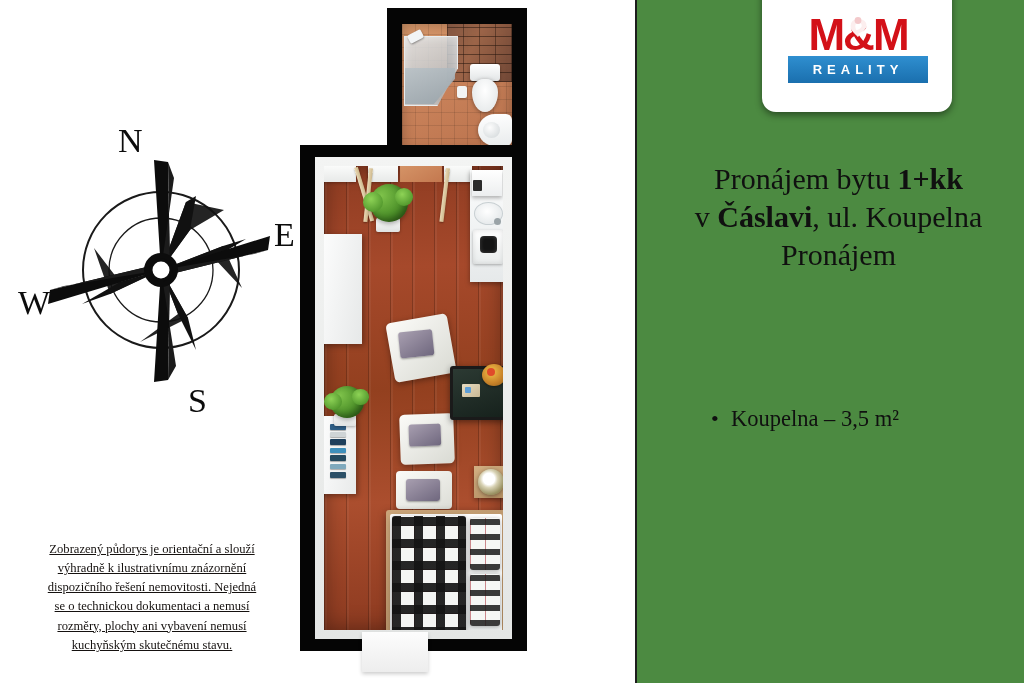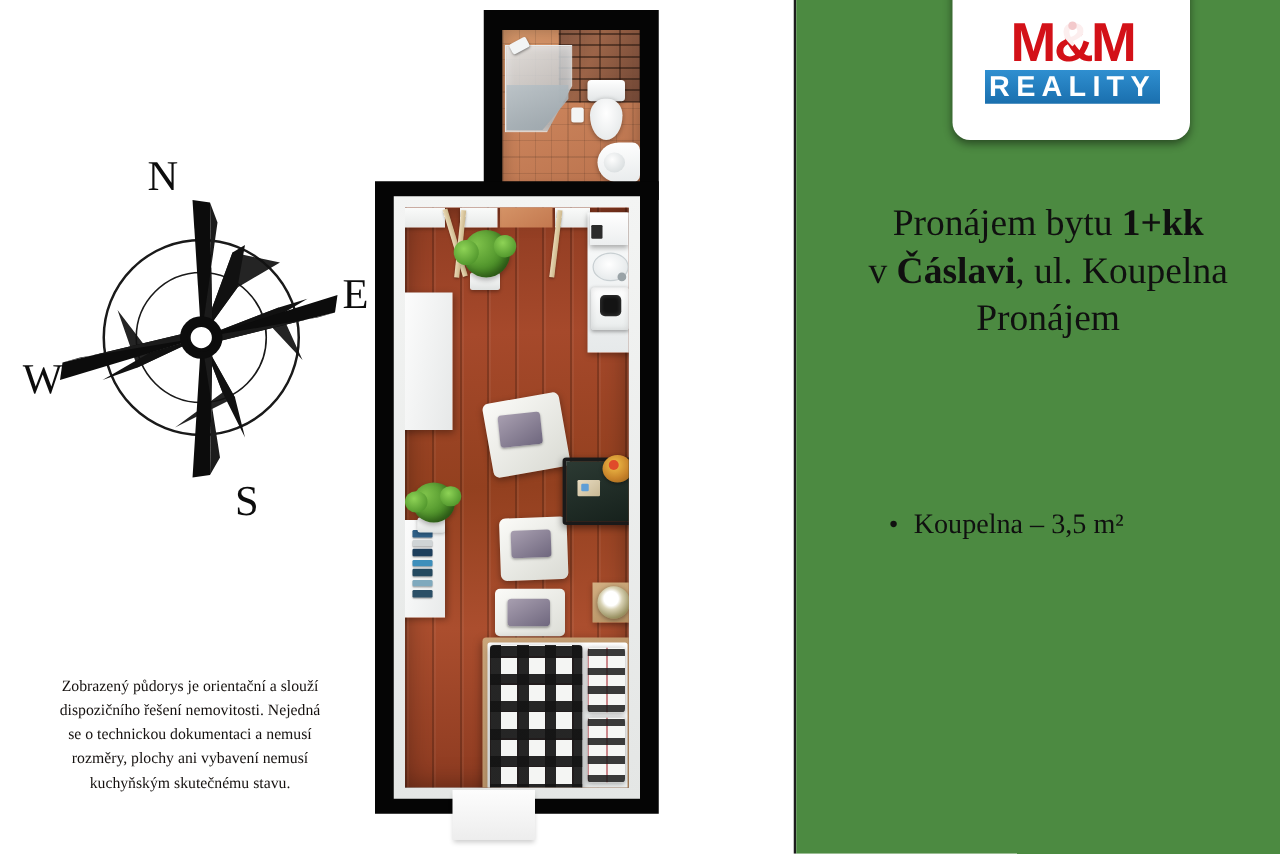--- a/index.html
+++ b/index.html
@@ -15,21 +15,21 @@
 
   
   #compass{position:absolute;left:18px;top:118px;width:280px;height:300px;}
   #compass svg{display:block;width:100%;height:100%;}
 
   
   #disclaimer{
     position:absolute;left:12px;top:540px;width:280px;
     text-align:center;color:#15110f;
     font-family:"Liberation Serif", serif;
-    font-size:12.6px;line-height:1.52;
+    font-size:12.6px;line-height:1.52;text-decoration:underline;
   }
   #disclaimer p{margin:0;}
 
   
   #floorplan{position:absolute;left:286px;top:0px;width:250px;height:683px;}
 
   
   .wall{position:absolute;background:#050505;}
 
   
@@ -332,21 +332,21 @@
   #logo-heart{
     position:absolute;left:84px;top:14px;width:24px;height:26px;
   }
   #logo-reality{
     position:absolute;left:26px;top:58px;width:140px;height:27px;
     background:linear-gradient(180deg,#2f8fd0,#1a6fae);
   }
   #logo-reality span{
     display:block;width:100%;text-align:center;
     color:#ffffff;font-family:"Liberation Sans", sans-serif;
-    font-weight:bold;font-size:23px;line-height:27px;letter-spacing:5px;
+    font-weight:bold;font-size:13px;line-height:27px;letter-spacing:5px;
   }
 
   
   #headline{
     position:absolute;left:20px;top:160px;width:363px;
     text-align:center;color:#101010;
     font-family:"Liberation Serif", serif;
     font-size:30px;line-height:1.26;
   }
   #headline b{font-weight:bold;}
@@ -476,20 +476,21 @@
           <div class="nightstand" id="ns1"></div>
           <div class="lamp" id="lamp1"></div>
 
         </div>
       </div>
       <div id="window-sill"></div>
     </div>
 
     <div id="disclaimer">
       <p>Zobrazený půdorys je orientační a slouží</p>
+      <p>výhradně k ilustrativnímu znázornění</p>
       <p>dispozičního řešení nemovitosti. Nejedná</p>
       <p>se o technickou dokumentaci a nemusí</p>
       <p>rozměry, plochy ani vybavení nemusí</p>
       <p>kuchyňským skutečnému stavu.</p>
     </div>
   </div>
 
   <div id="divider" style="background: rgb(29, 29, 29);"></div>
 
   <div id="right-panel" style="background: rgb(76, 138, 65);">

